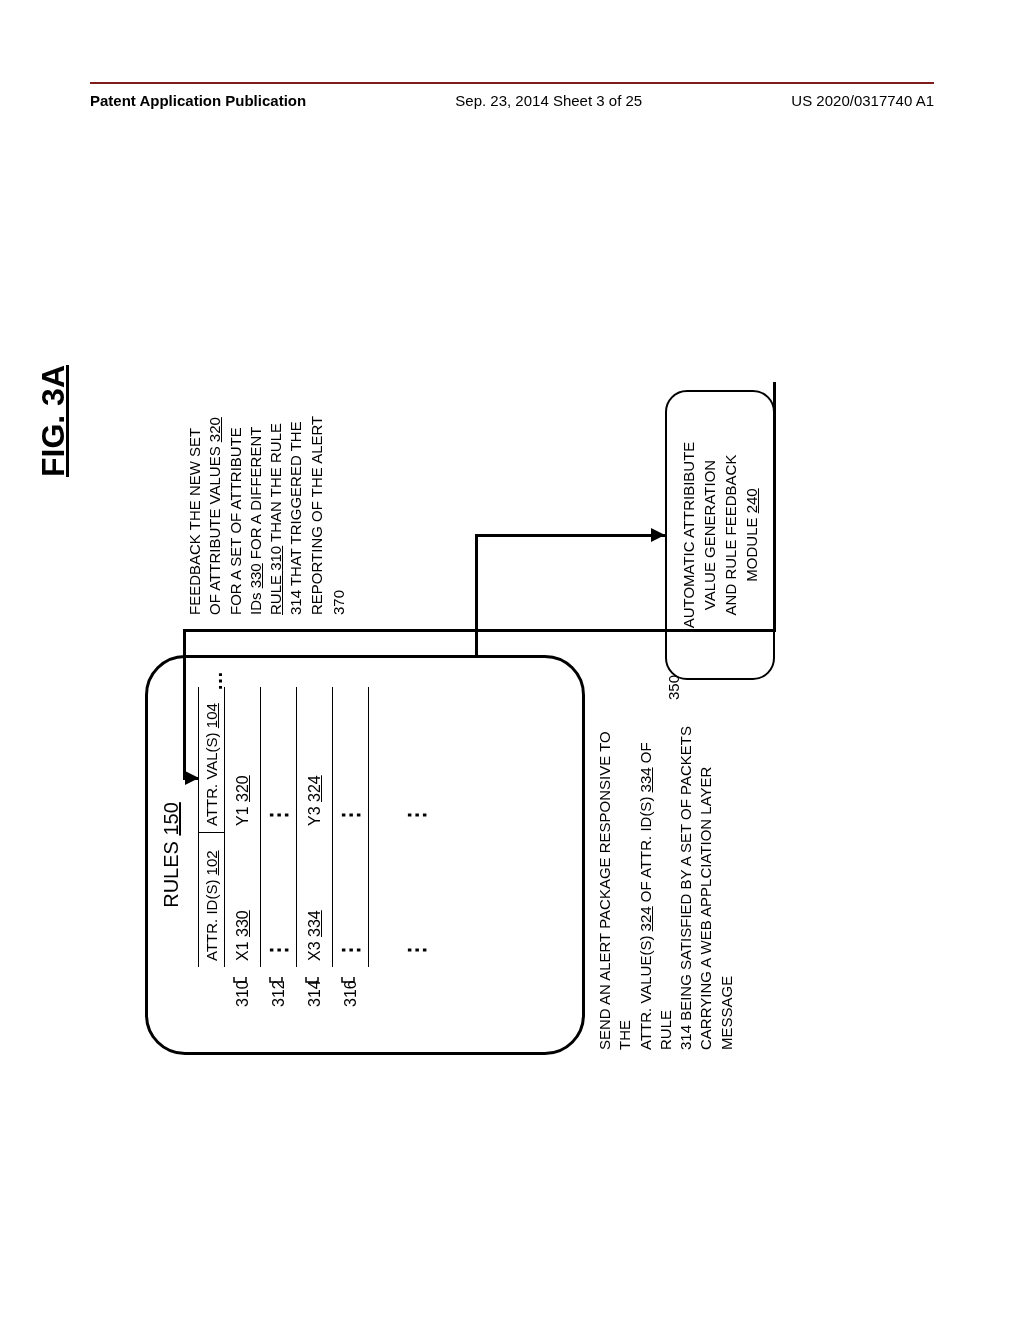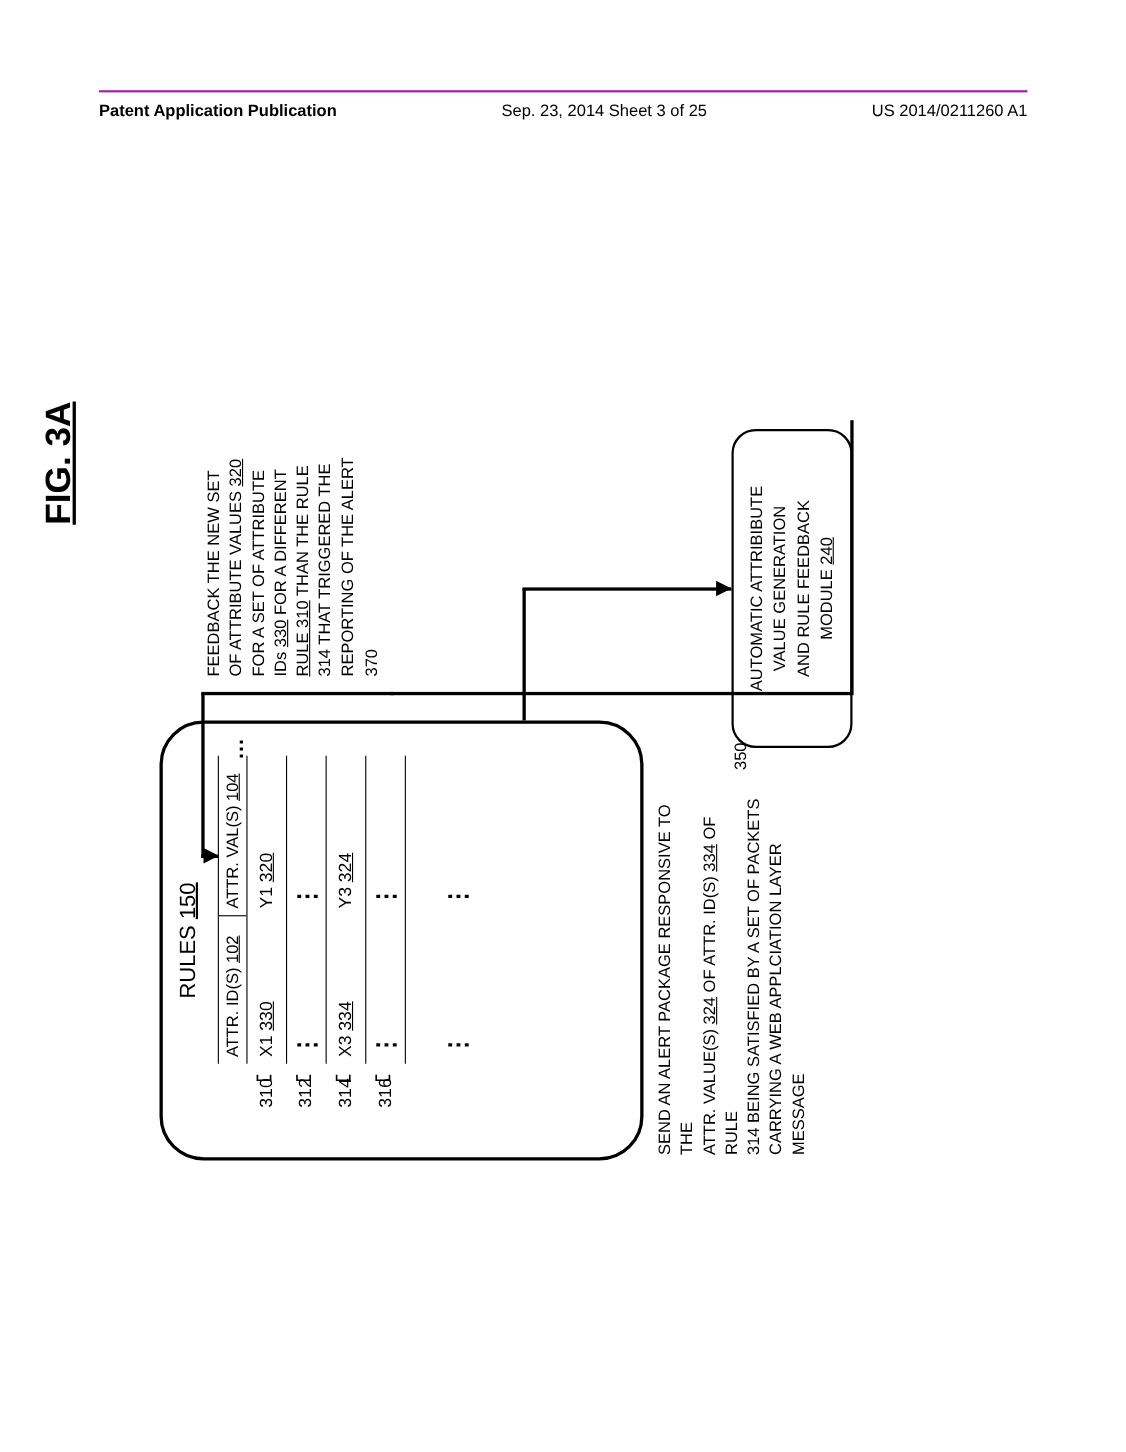--- a/index.html
+++ b/index.html
@@ -16,21 +16,21 @@
     }
     .header {
       position: absolute;
       top: 82px;
       left: 0;
       right: 0;
       display: flex;
       justify-content: space-between;
       padding: 0 90px;
       font-size: 15px;
-      border-top: 2px solid #a21caf;
+      border-top: 2px solid #7f1d1d;
       padding-top: 8px;
       margin: 0 90px;
       padding-left: 0;
       padding-right: 0;
     }
     .header-left {
       font-weight: bold;
     }
     .diagram-container {
       position: absolute;
@@ -194,21 +194,21 @@
       position: absolute;
       background: black;
     }
   </style>
 </head>
 <body>
 
 <div class="header">
   <div class="header-left">Patent Application Publication</div>
   <div>Sep. 23, 2014  Sheet 3 of 25</div>
-  <div>US 2014/0211260 A1</div>
+  <div>US 2020/0317740 A1</div>
 </div>
 
 <div class="diagram-container">
   <div class="diagram-inner">
 
     <div class="fig-label">
       <span>FIG. 3A</span>
     </div>
 
     <div class="rules-box">

